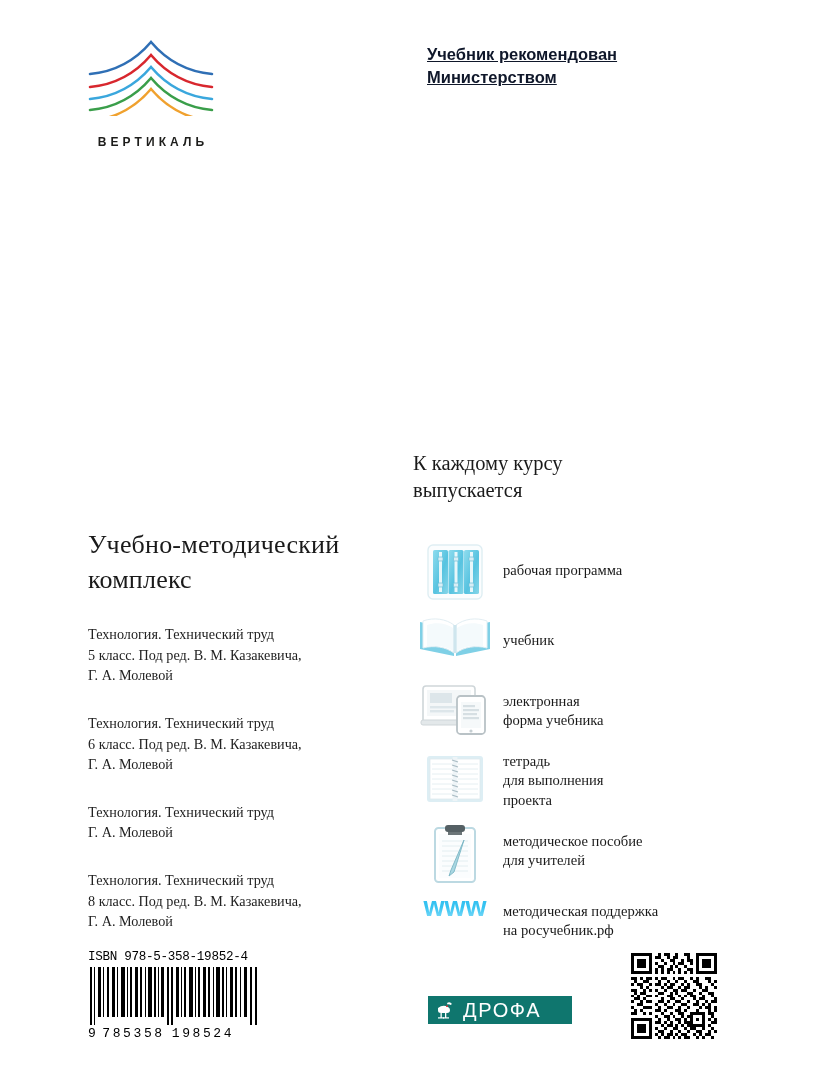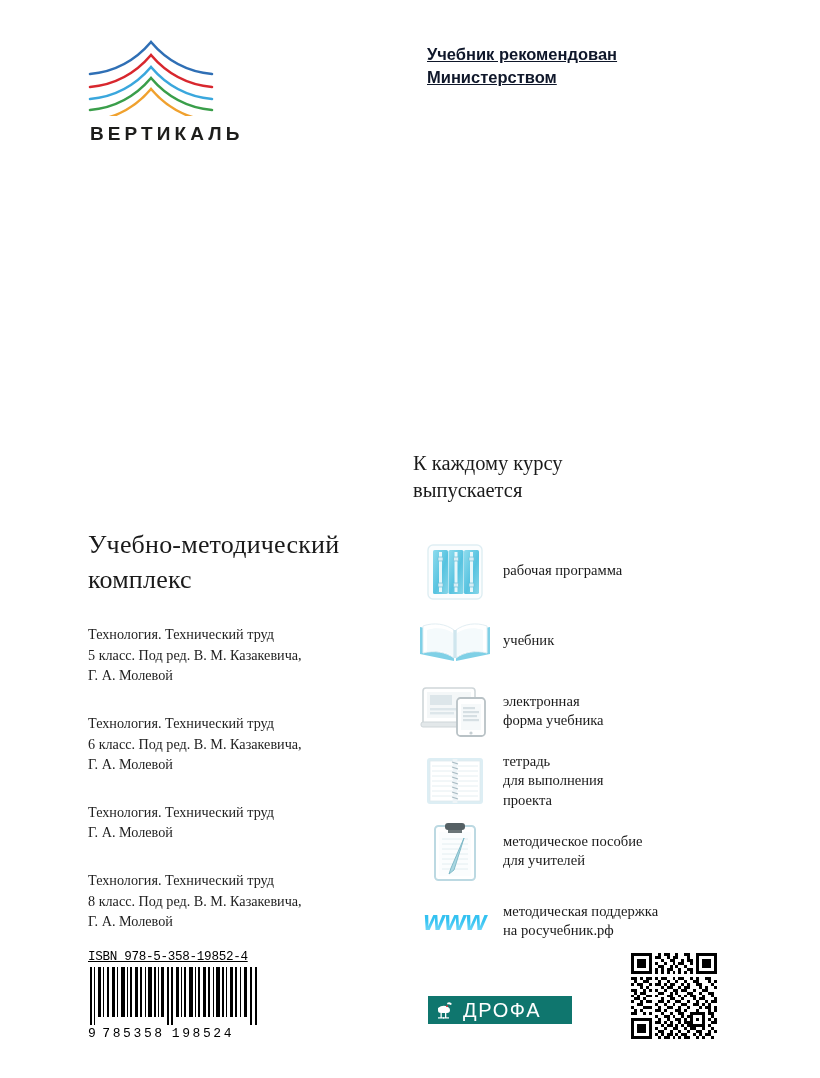--- a/index.html
+++ b/index.html
@@ -18,24 +18,24 @@
 
   
   #vertikal-logo {
     position: absolute;
     left: 86px;
     top: 38px;
     width: 130px;
   }
   #vertikal-arcs { display: block; }
   #vertikal-wordmark {
-    margin-top: 7px;
+    margin-top: 19px;
     font-family: "Liberation Sans", sans-serif;
     font-weight: bold;
-    font-size: 19px;
+    font-size: 12px;
     letter-spacing: 4.1px;
     color: #1d1d1b;
     text-align: center;
     text-indent: 4px;
   }
 
   
   #ministry-note {
     position: absolute;
     left: 427px;
@@ -77,21 +77,20 @@
     top: 950px;
     width: 175px;
   }
   #isbn-text {
     font-family: "Liberation Mono", monospace;
     font-size: 12.6px;
     letter-spacing: -0.3px;
     color: #000;
     margin-bottom: 3px;
     white-space: nowrap;
-    text-decoration: underline;
   }
   #barcode-bars { display: block; }
   #barcode-digits {
     font-family: "Liberation Mono", monospace;
     font-size: 13px;
     letter-spacing: 1.5px;
     color: #000;
     margin-top: 1px;
     display: flex;
     align-items: baseline;
@@ -116,23 +115,21 @@
   .course-row {
     display: flex;
     align-items: center;
     margin-bottom: 8px;
   }
   .course-icon {
     width: 84px;
     min-width: 84px;
     height: 62px;
     display: flex;
-    align-items: center;
     justify-content: center;
-    font-style: italic;
   }
   .course-label {
     font-size: 14.6px;
     line-height: 1.33;
     color: #1a1a1a;
     padding-left: 6px;
   }
 
   
   #drofa-logo {

